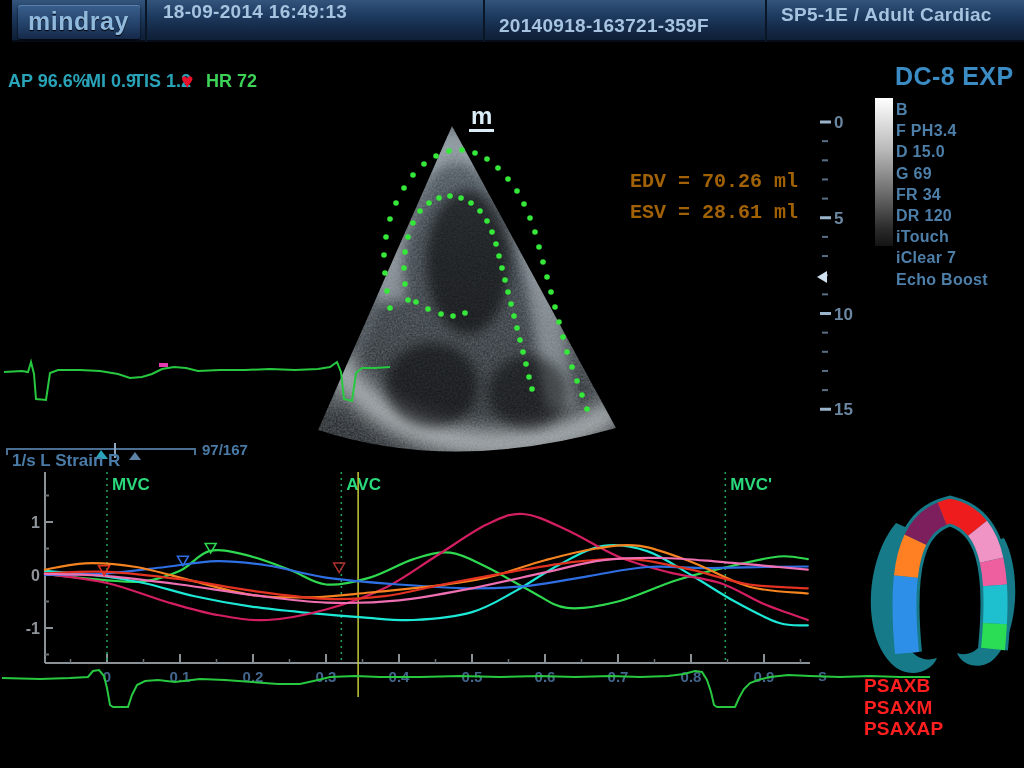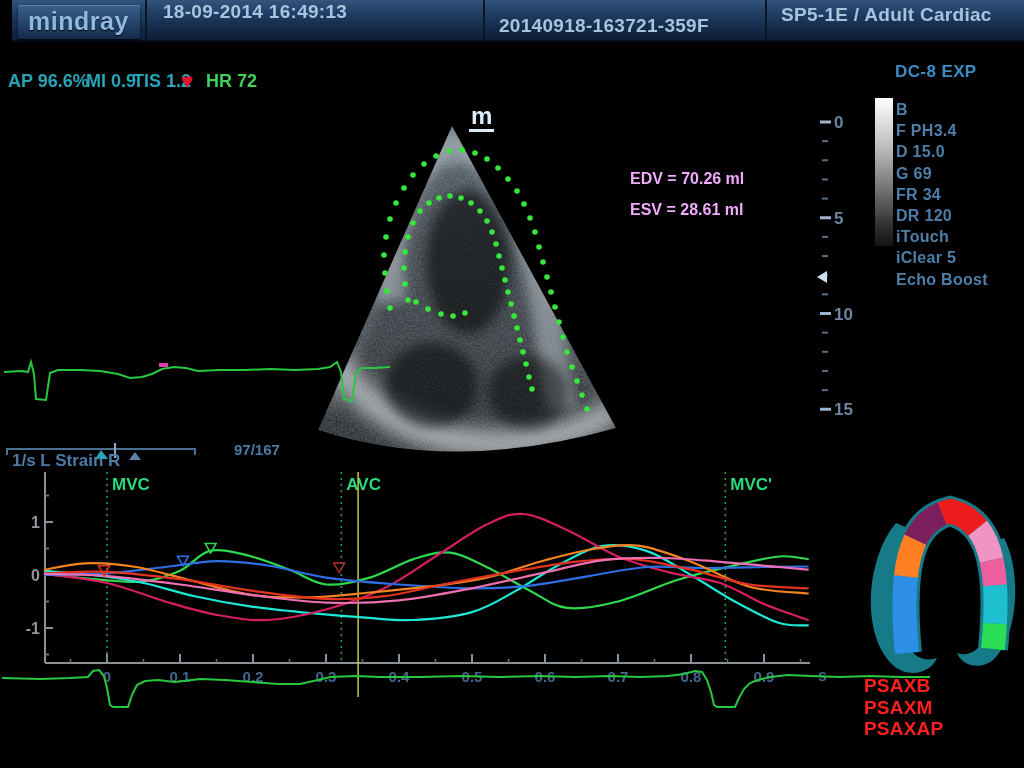--- a/index.html
+++ b/index.html
@@ -19,32 +19,32 @@
   .logo-text{color:#8fb9dd;font-size:25px;letter-spacing:0.5px;text-shadow:0 1px 1px #000;}
   .date-cell{width:330px;padding:1px 0 0 8px;}
   .id-cell{width:274px;padding:15px 8px 0 6px;}
   .probe-cell{flex:1;border-right:none;padding:4px 10px 0 6px;}
   .abs{position:absolute;}
   
   .st{position:absolute;top:71px;font-size:18px;color:#29a3b8;}
   .hr-green{color:#3ed158;}
   .heart{color:#e8102a;font-size:21px;top:69px;}
   
-  .model{position:absolute;left:895px;top:62px;font-size:17px;color:#3b8cc4;letter-spacing:0.4px;}
+  .model{position:absolute;left:895px;top:62px;font-size:25px;color:#3b8cc4;letter-spacing:0.4px;}
   .params{position:absolute;left:896px;top:99px;}
   .params div{font-size:16px;line-height:21.2px;color:#4d7fa9;letter-spacing:0.3px;}
   
-  .meas{position:absolute;left:630px;top:170px;color:#f0abfc;font-size:16px;}
+  .meas{position:absolute;left:630px;top:170px;color:#a16207;font-size:20px;font-family:Liberation Mono, monospace;}
   .meas div{height:31px;}
   
   .mmark{position:absolute;left:469px;top:104px;color:#dbeef8;font-size:24px;
          border-bottom:3px solid #dbeef8;line-height:24px;padding:0 2px 1px 2px;}
   
   .strain-title{position:absolute;left:12px;top:451px;font-size:17px;color:#4a7ba6;}
-  .framec{position:absolute;left:202px;top:441px;font-size:15px;color:#4a7ba6;margin-left:32px;}
+  .framec{position:absolute;left:202px;top:441px;font-size:15px;color:#4a7ba6;}
   
   .legend{position:absolute;left:864px;top:675px;display:flex;}
   .lcol{width:82px;} .lcol2{width:90px;}
   .legend div.item{font-size:19px;line-height:21.5px;letter-spacing:0.2px;}
   svg{position:absolute;left:0;top:0;}
 </style>
 </head>
 <body>
 
 <div id="screen">
@@ -300,21 +300,21 @@
 
   <div class="model">DC-8 EXP</div>
   <div class="params" id="params-list">
       <div>B</div>
       <div>F PH3.4</div>
       <div>D 15.0</div>
       <div>G 69</div>
       <div>FR 34</div>
       <div>DR 120</div>
       <div>iTouch</div>
-      <div>iClear 5</div>
+      <div>iClear 7</div>
       <div>Echo Boost</div>
     </div>
 
   <div class="mmark">m</div>
 
   <div class="meas">
     <div>EDV = 70.26 ml</div>
     <div>ESV = 28.61 ml</div>
   </div>
 

